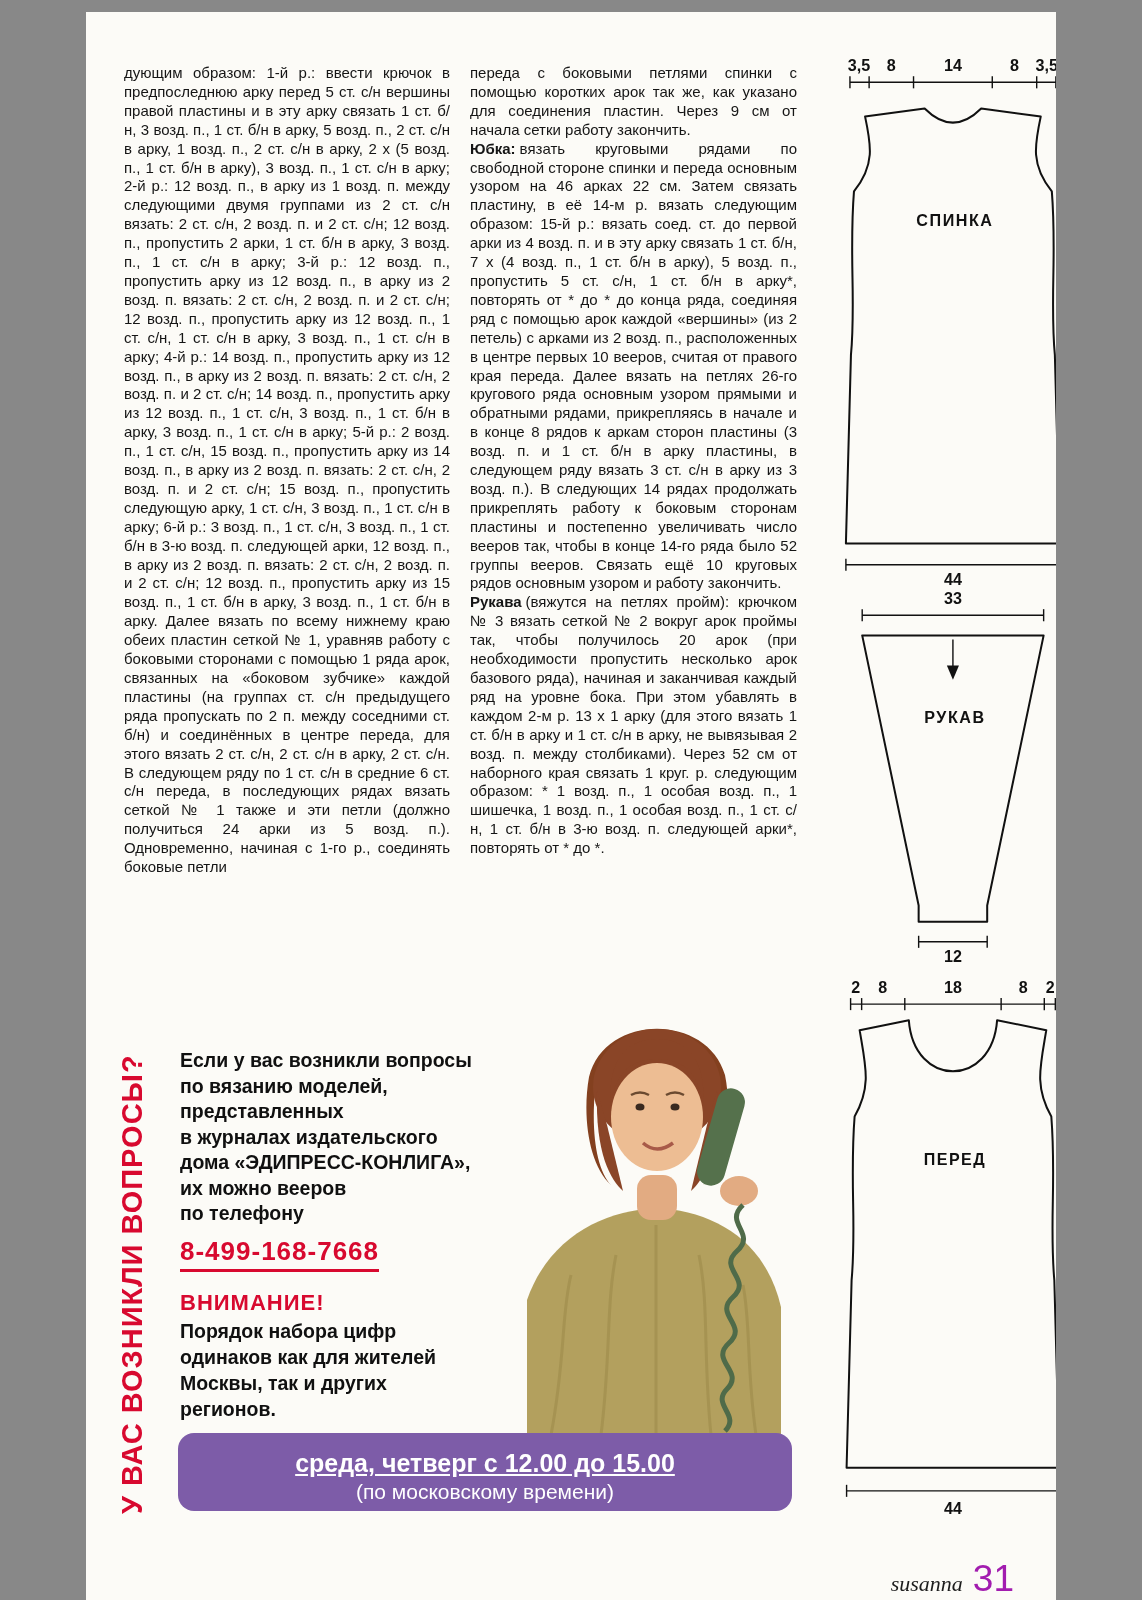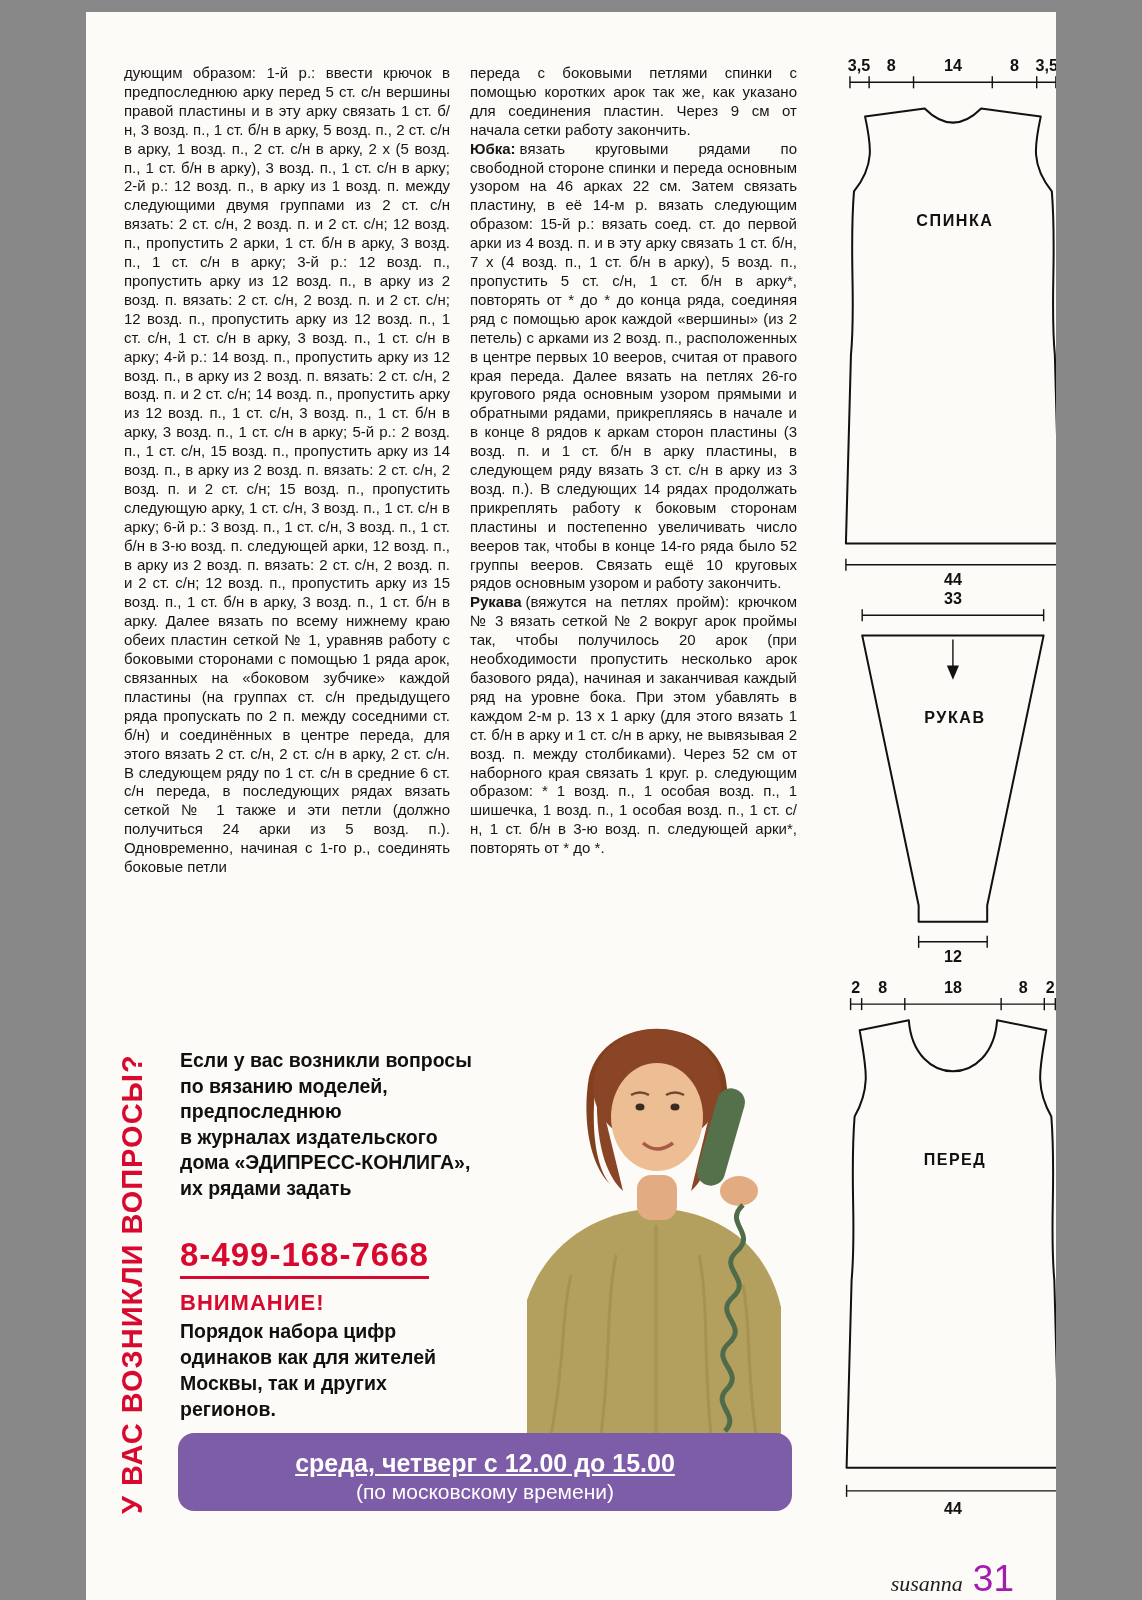--- a/index.html
+++ b/index.html
@@ -32,21 +32,21 @@
 
   
   .ad-vertical { position:absolute; left:30px; top:1032px; width:44px; height:480px; }
   .ad-vertical span {
     display:block; height:480px; writing-mode:vertical-rl; transform:rotate(180deg);
     font-weight:bold; font-size:29px; color:#d8092f; letter-spacing:1px;
     text-align:center; white-space:nowrap;
   }
   .ad-text { position:absolute; left:94px; top:1036px; width:350px; font-weight:bold;
              font-size:19.5px; line-height:25.5px; color:#101010; }
-  .ad-phone { position:absolute; left:94px; top:1224px; font-weight:bold; font-size:33px;
+  .ad-phone { position:absolute; left:94px; top:1224px; font-weight:bold; font-size:26px;
               color:#d8092f; border-bottom:3px solid #d8092f; padding-bottom:2px; letter-spacing:1px; }
   .ad-attention { position:absolute; left:94px; top:1278px; font-weight:bold; font-size:22px;
                   color:#d8092f; letter-spacing:1px; }
   .ad-note { position:absolute; left:94px; top:1306px; width:300px; font-weight:bold;
              font-size:19.5px; line-height:26px; color:#101010; }
 
   .ad-photo { position:absolute; left:425px; top:983px; width:290px; height:440px; z-index:1; }
 
   .ad-banner { position:absolute; left:92px; top:1421px; width:614px; height:78px;
                background:#7d5ca8; border-radius:16px; z-index:2; color:#fff;
@@ -193,24 +193,25 @@
     </svg>
   </div>
 
   <div class="ad-vertical">
     <span>У ВАС ВОЗНИКЛИ ВОПРОСЫ?</span>
   </div>
 
   <div class="ad-text">
     <div>Если у вас возникли вопросы</div>
     <div>по вязанию моделей,</div>
-    <div>предпоследнюю</div>
+    <div>представленных</div>
     <div>в журналах издательского</div>
     <div>дома «ЭДИПРЕСС-КОНЛИГА»,</div>
-    <div>их рядами задать</div>
+    <div>их можно вееров</div>
+    <div>по телефону</div>
   </div>
 
   <div class="ad-phone">8-499-168-7668</div>
   <div class="ad-attention">ВНИМАНИЕ!</div>
   <div class="ad-note">Порядок набора цифр одинаков как для жителей Москвы, так и других регионов.</div>
 
   <div class="ad-photo">
     <svg width="290" height="440" viewBox="0 0 290 440">
 
       <path d="M 16,440 L 16,305 C 38,242 92,216 145,213 C 202,216 254,244 270,312 L 270,440 Z" fill="#b3a05e"></path>

